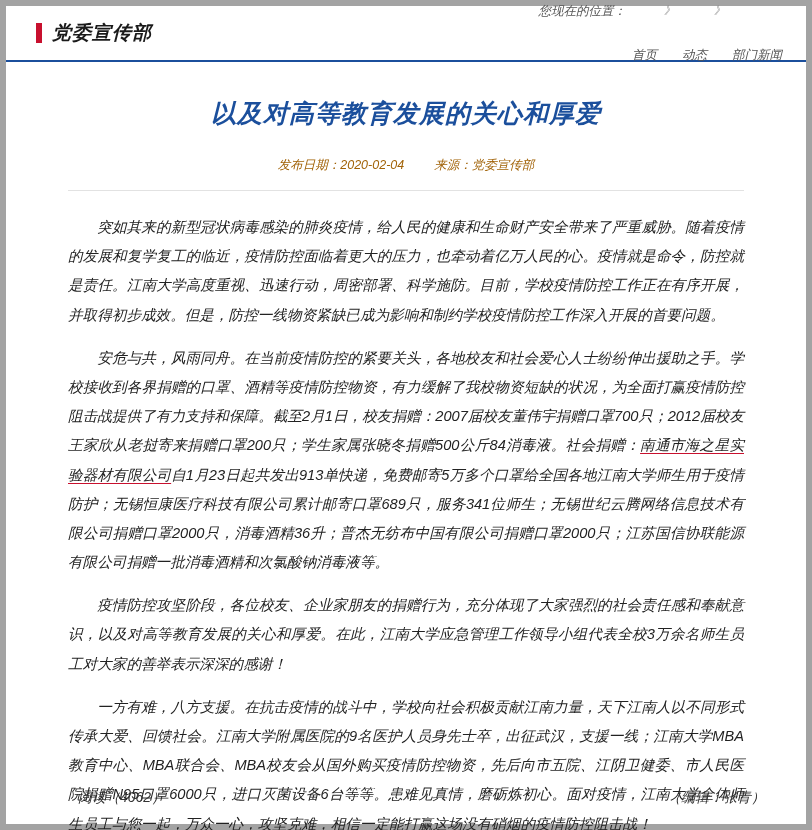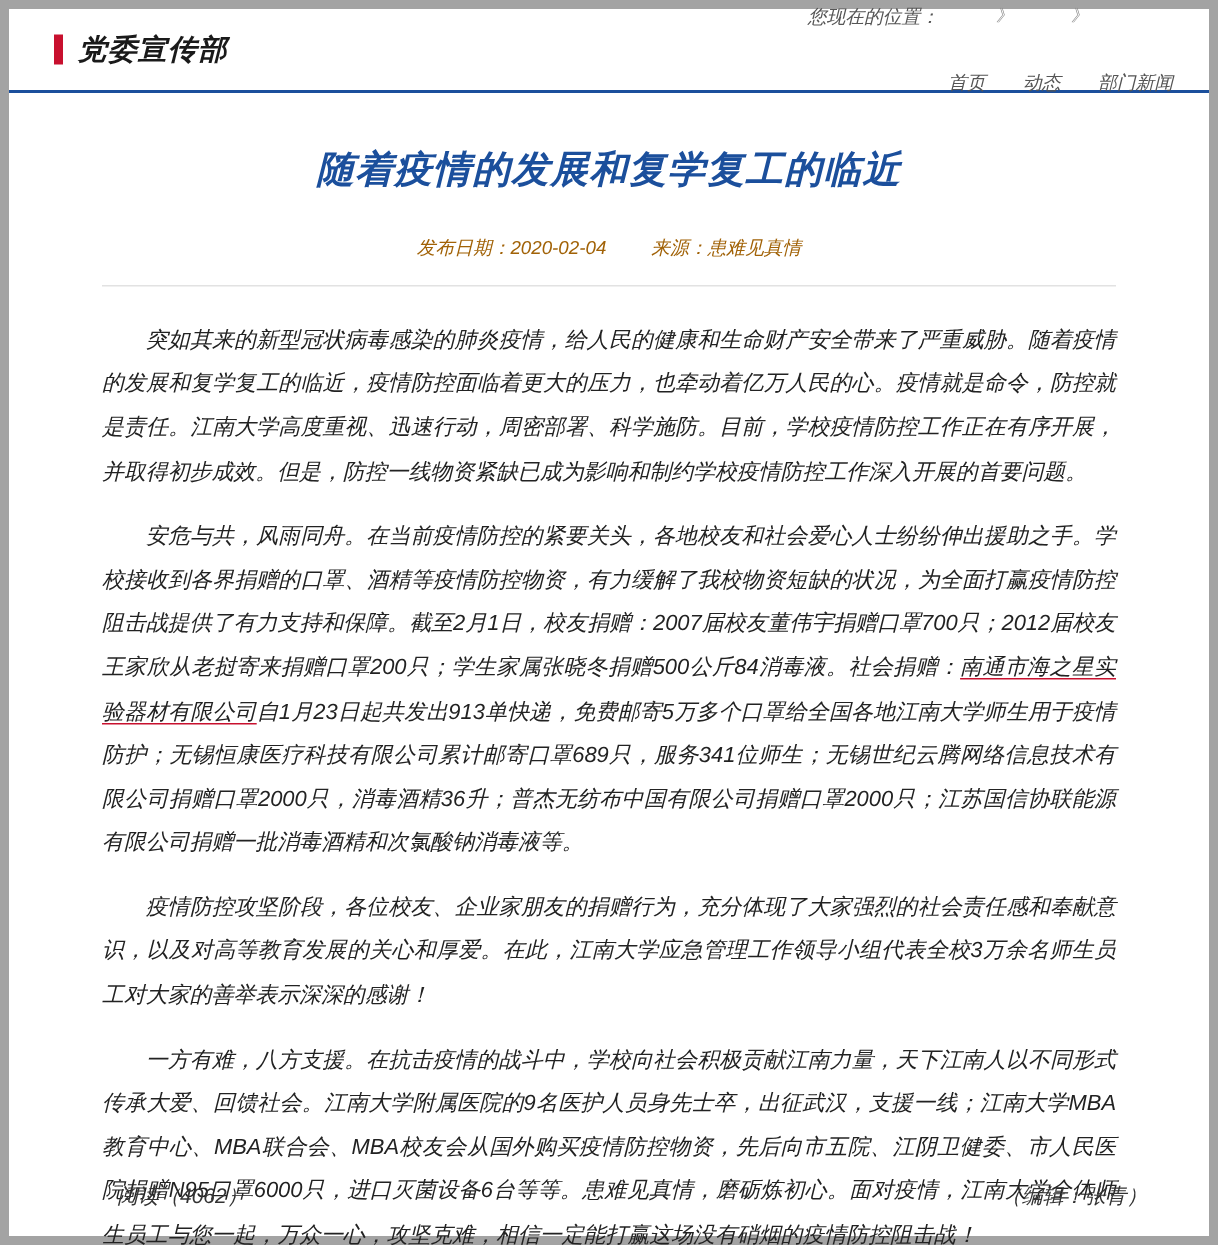--- a/index.html
+++ b/index.html
@@ -148,25 +148,25 @@
       <a class="crumb" href="#">首页</a>
       <span class="sep">》</span>
       <a class="crumb" href="#">动态</a>
       <span class="sep">》</span>
       <span class="crumb">部门新闻</span>
     </div>
   </div>
 
   <div class="article">
 
-    <div class="article-title">随着疫情的发展和复学复工的临近</div>
+    <div class="article-title">以及对高等教育发展的关心和厚爱</div>
 
     <div class="article-meta">
       <span>发布日期：2020-02-04</span>
-      <span>来源：患难见真情</span>
+      <span>来源：党委宣传部</span>
     </div>
 
     <div class="divider"></div>
 
     <div class="body-text">
       <p>突如其来的新型冠状病毒感染的肺炎疫情，给人民的健康和生命财产安全带来了严重威胁。随着疫情的发展和复学复工的临近，疫情防控面临着更大的压力，也牵动着亿万人民的心。疫情就是命令，防控就是责任。江南大学高度重视、迅速行动，周密部署、科学施防。目前，学校疫情防控工作正在有序开展，并取得初步成效。但是，防控一线物资紧缺已成为影响和制约学校疫情防控工作深入开展的首要问题。</p>
       <p><span>安危与共，风雨同舟。在当前疫情防控的紧要关头，各地校友和社会爱心人士纷纷伸出援助之手。学校接收到各界捐赠的口罩、酒精等疫情防控物资，有力缓解了我校物资短缺的状况，为全面打赢疫情防控阻击战提供了有力支持和保障。截至2月1日，校友捐赠：2007届校友董伟宇捐赠口罩700只；2012届校友王家欣从老挝寄来捐赠口罩200只；学生家属张晓冬捐赠500公斤84消毒液。社会捐赠：</span><span class="underline-link">南通市海之星实验器材有限公司</span><span>自1月23日起共发出913单快递，免费邮寄5万多个口罩给全国各地江南大学师生用于疫情防护；无锡恒康医疗科技有限公司累计邮寄口罩689只，服务341位师生；无锡世纪云腾网络信息技术有限公司捐赠口罩2000只，消毒酒精36升；普杰无纺布中国有限公司捐赠口罩2000只；江苏国信协联能源有限公司捐赠一批消毒酒精和次氯酸钠消毒液等。</span></p>
       <p>疫情防控攻坚阶段，各位校友、企业家朋友的捐赠行为，充分体现了大家强烈的社会责任感和奉献意识，以及对高等教育发展的关心和厚爱。在此，江南大学应急管理工作领导小组代表全校3万余名师生员工对大家的善举表示深深的感谢！</p>
       <p>一方有难，八方支援。在抗击疫情的战斗中，学校向社会积极贡献江南力量，天下江南人以不同形式传承大爱、回馈社会。江南大学附属医院的9名医护人员身先士卒，出征武汉，支援一线；江南大学MBA教育中心、MBA联合会、MBA校友会从国外购买疫情防控物资，先后向市五院、江阴卫健委、市人民医院捐赠N95口罩6000只，进口灭菌设备6台等等。患难见真情，磨砺炼初心。面对疫情，江南大学全体师生员工与您一起，万众一心，攻坚克难，相信一定能打赢这场没有硝烟的疫情防控阻击战！</p>
     </div>

